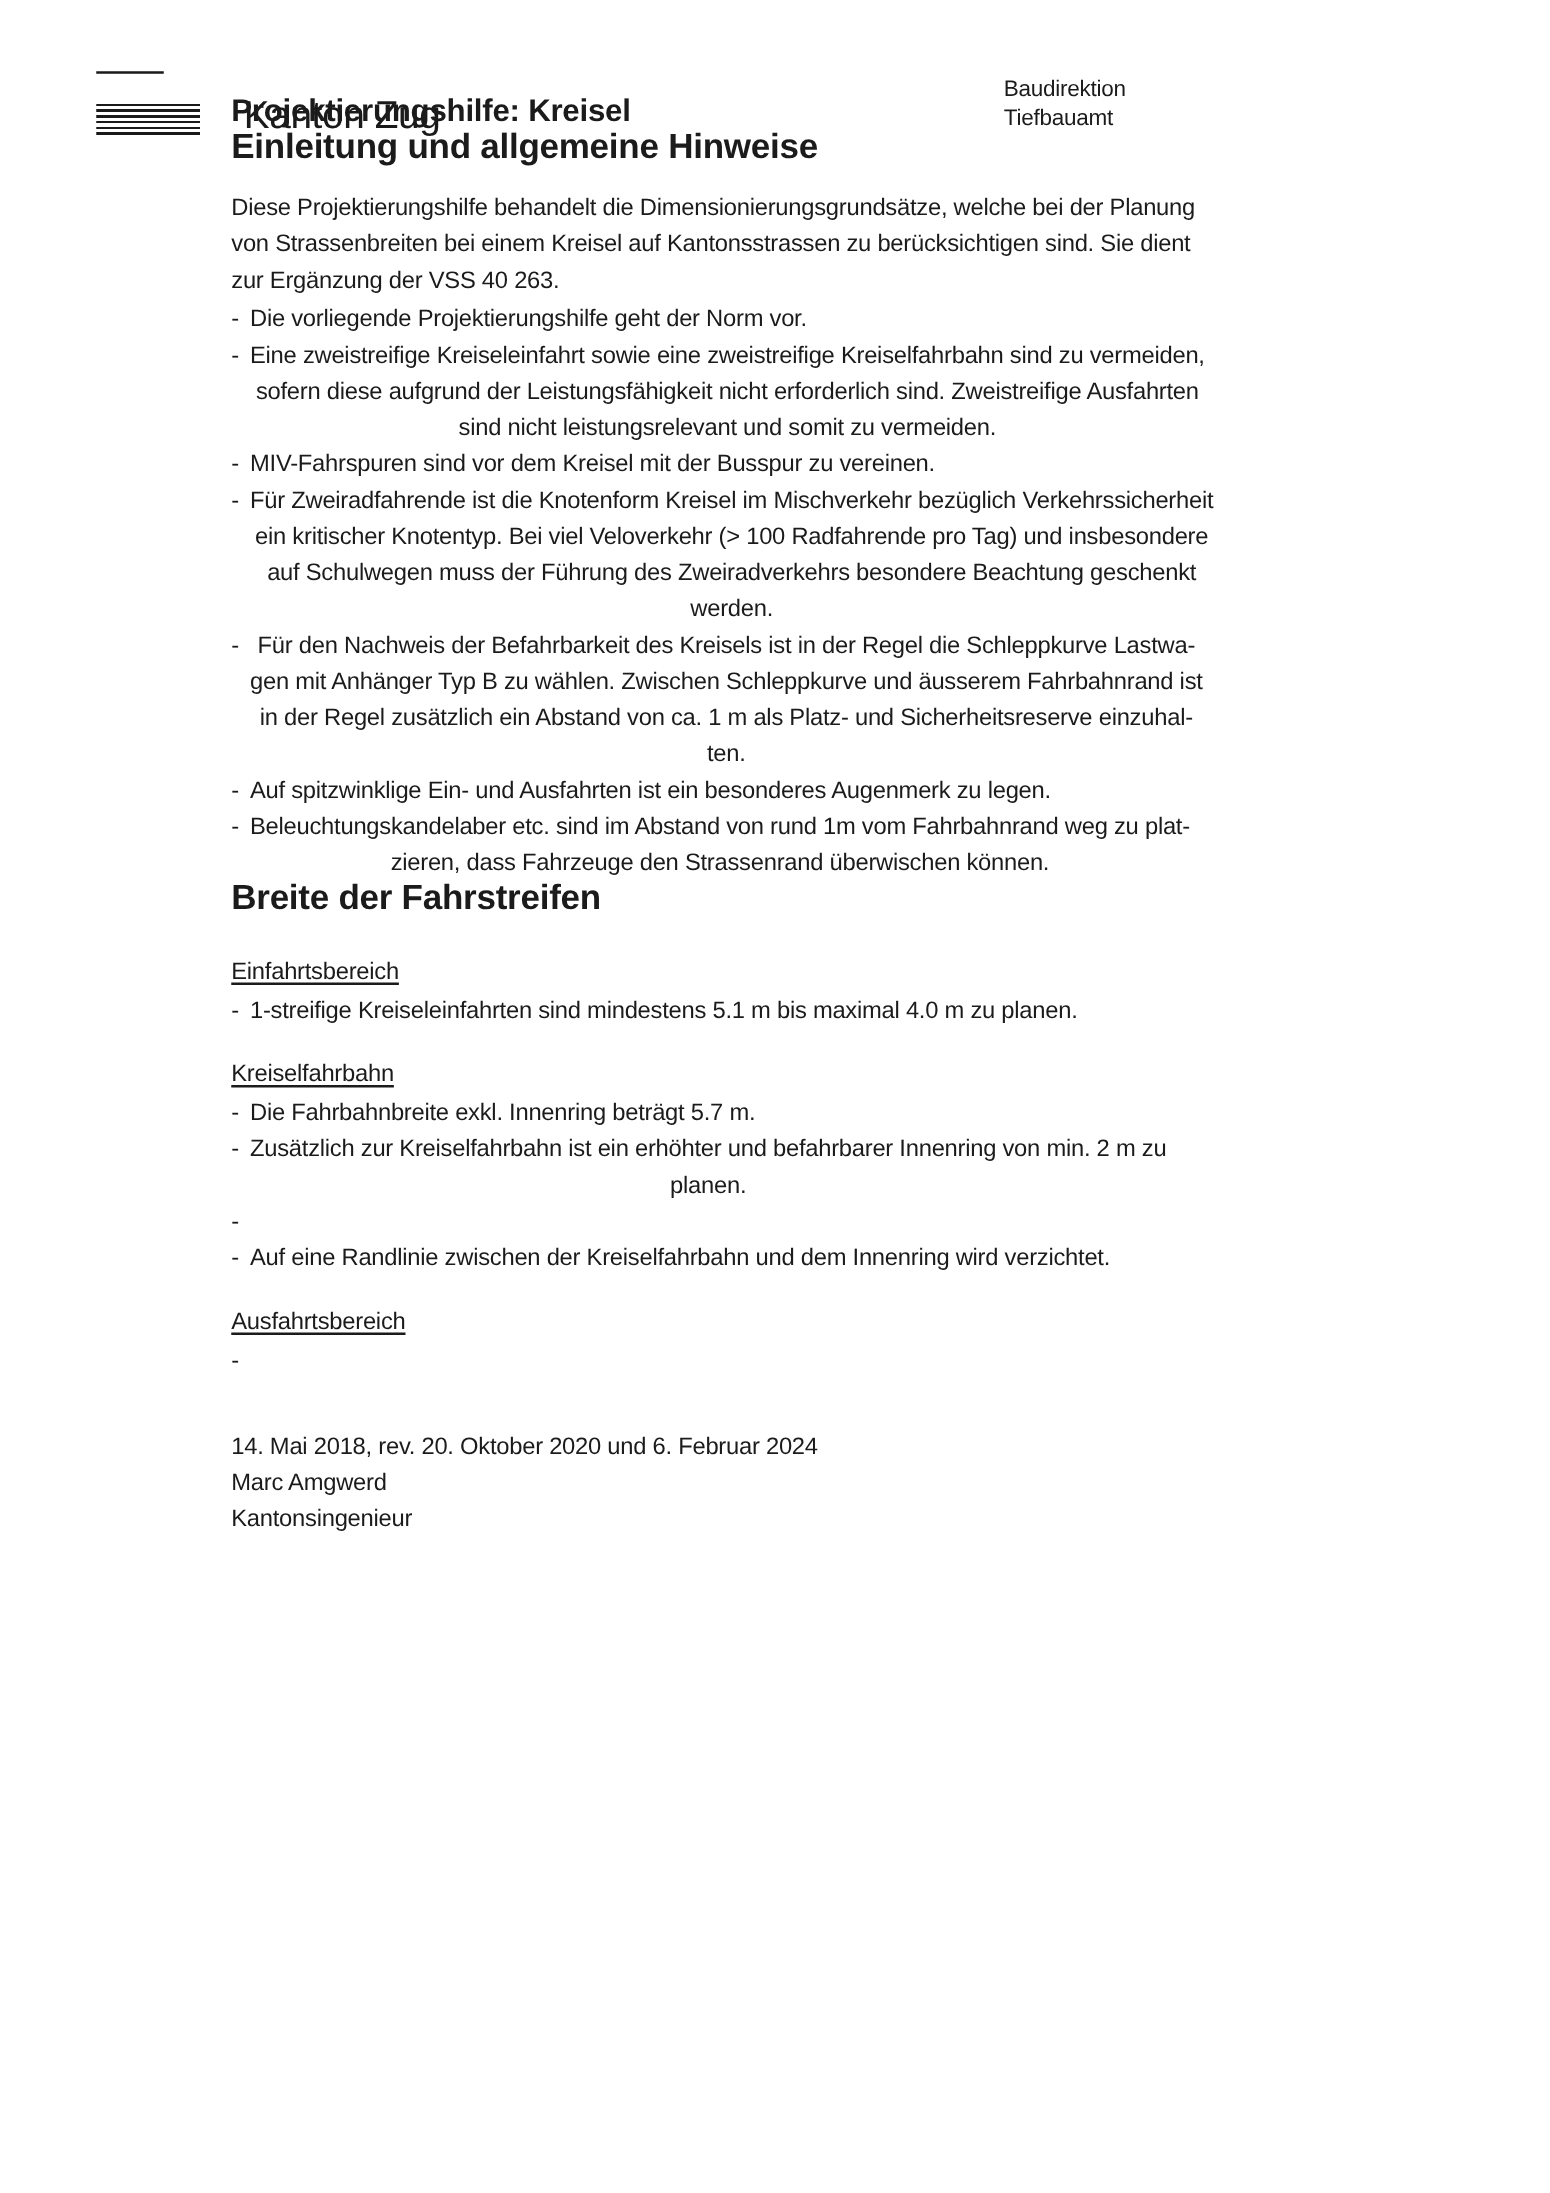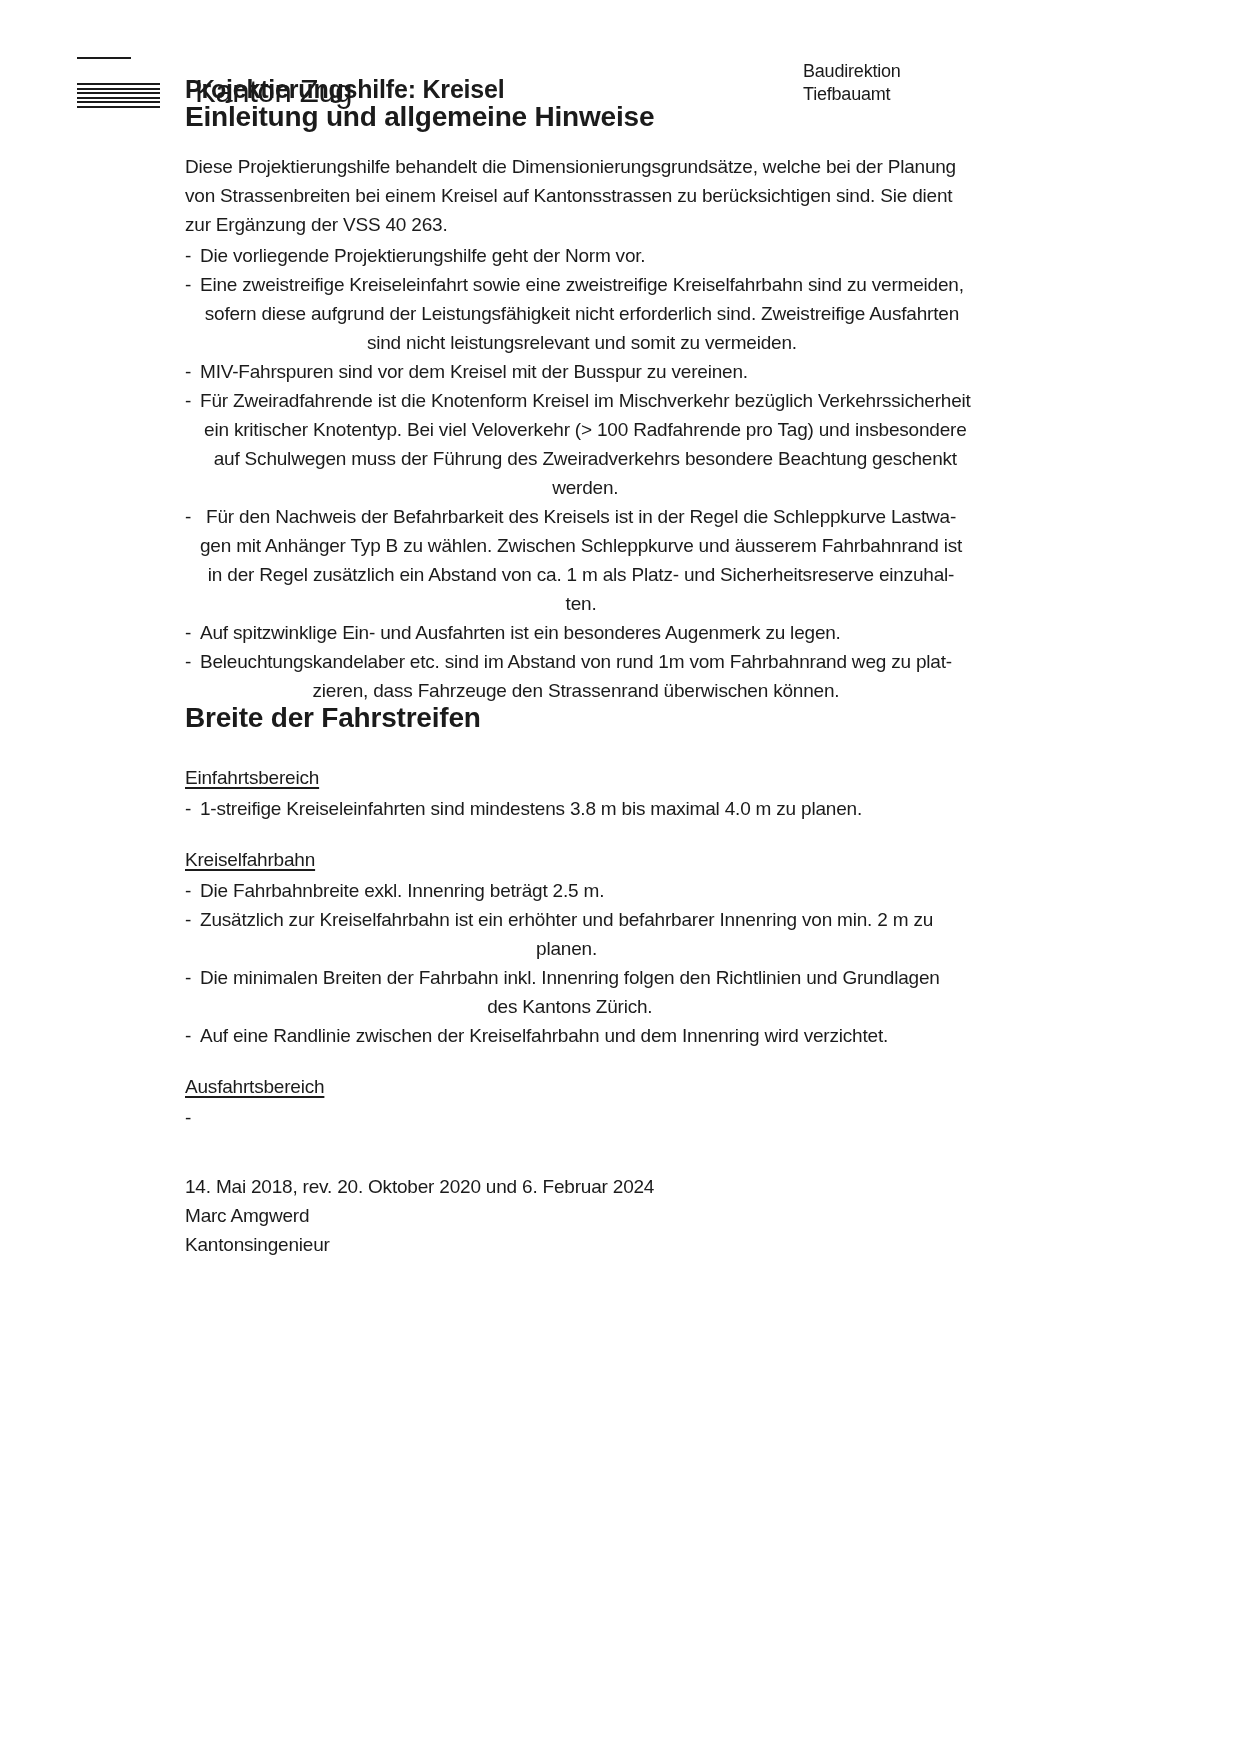--- a/index.html
+++ b/index.html
@@ -101,39 +101,37 @@
 zieren, dass Fahrzeuge den Strassenrand überwischen können.</span>
     </div>
   </div>
 
   <h2 class="sect sect-b">Breite der Fahrstreifen</h2>
 
   <div class="uhead uhead-m32">Einfahrtsbereich</div>
   <div class="ulist">
     <div class="bullet">
       <span class="dash">-</span>
-      <span class="btext">1-streifige Kreiseleinfahrten sind mindestens 3.8 m bis maximal 4.0 m zu planen.</span>
+      <span class="btext">1-streifige Kreiseleinfahrten sind mindestens 5.1 m bis maximal 4.0 m zu planen.</span>
     </div>
   </div>
 
   <div class="uhead">Kreiselfahrbahn</div>
   <div class="ulist">
     <div class="bullet">
       <span class="dash">-</span>
-      <span class="btext">Die Fahrbahnbreite exkl. Innenring beträgt 2.5 m.</span>
+      <span class="btext">Die Fahrbahnbreite exkl. Innenring beträgt 5.7 m.</span>
     </div>
     <div class="bullet">
       <span class="dash">-</span>
       <span class="btext">Zusätzlich zur Kreiselfahrbahn ist ein erhöhter und befahrbarer Innenring von min. 2 m zu
 planen.</span>
     </div>
     <div class="bullet">
       <span class="dash">-</span>
-      <span class="btext">Die minimalen Breiten der Fahrbahn inkl. Innenring folgen den Richtlinien und Grundlagen
-des Kantons Zürich.</span>
     </div>
     <div class="bullet">
       <span class="dash">-</span>
       <span class="btext">Auf eine Randlinie zwischen der Kreiselfahrbahn und dem Innenring wird verzichtet.</span>
     </div>
   </div>
 
   <div class="uhead">Ausfahrtsbereich</div>
   <div class="ulist">
     <div class="bullet">

